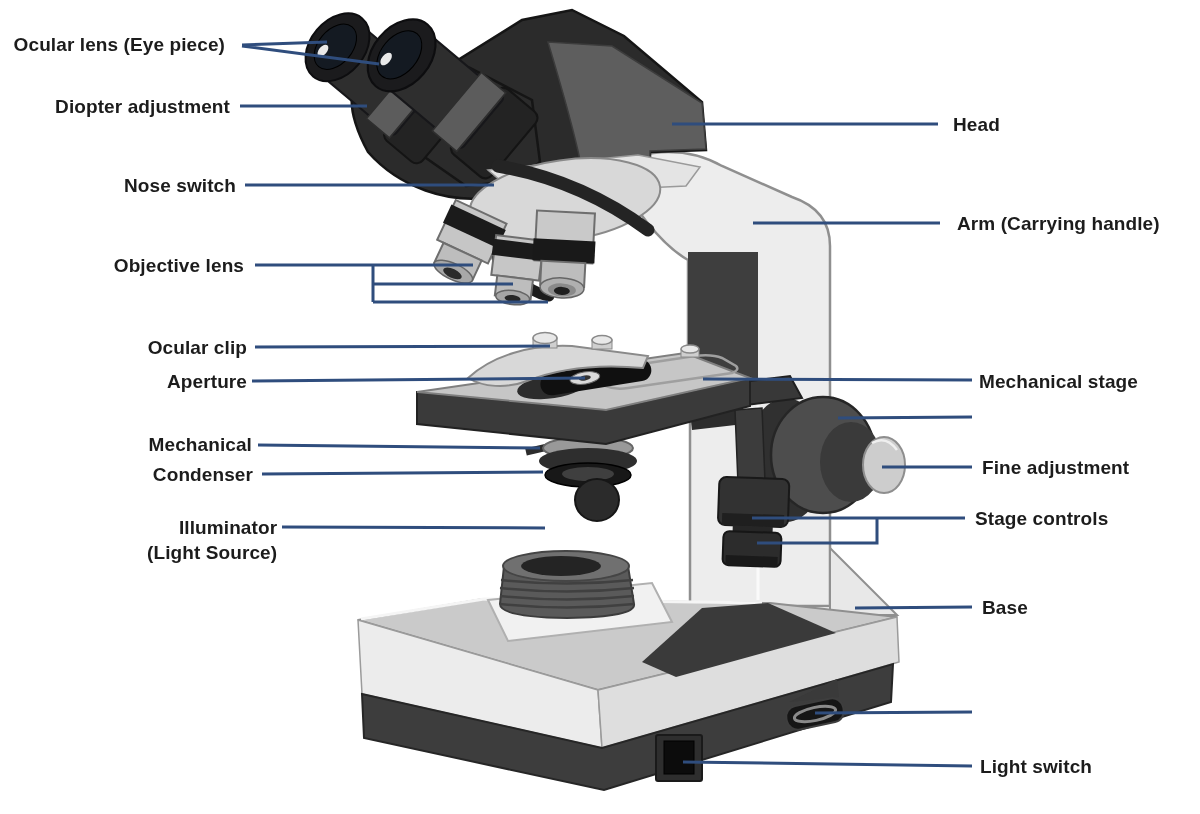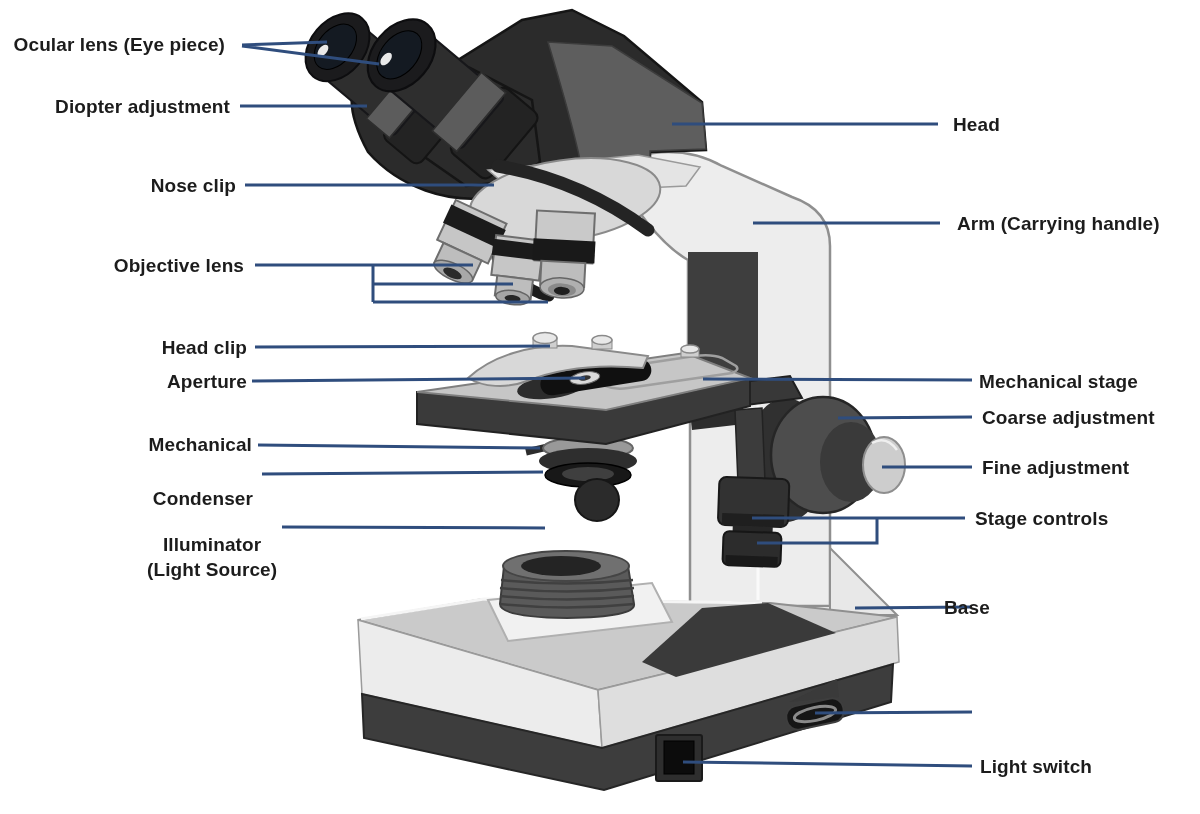--- a/index.html
+++ b/index.html
@@ -184,30 +184,29 @@
       <path class="leader" d="M 882,467 L 972,467"></path>
       <path class="leader" d="M 752,518 L 965,518 M 877,518 L 877,543 L 757,543"></path>
       <path class="leader" d="M 855,608 L 972,607"></path>
       <path class="leader" d="M 815,713 L 972,712"></path>
       <path class="leader" d="M 683,762 L 972,766"></path>
     </g>
   </svg>
 
   <div class="lbl left-col" style="right:975px;top:32px">Ocular lens (Eye piece)</div>
   <div class="lbl left-col" style="right:970px;top:94px">Diopter adjustment</div>
-  <div class="lbl left-col" style="right:964px;top:173px">Nose clip</div>
+  <div class="lbl left-col" style="right:964px;top:173px">Nose switch</div>
   <div class="lbl left-col" style="right:956px;top:253px">Objective lens</div>
-  <div class="lbl left-col" style="right:953px;top:335px">Head clip</div>
+  <div class="lbl left-col" style="right:953px;top:335px">Ocular clip</div>
   <div class="lbl left-col" style="right:953px;top:369px">Aperture</div>
   <div class="lbl left-col" style="right:948px;top:432px">Mechanical</div>
-  <div class="lbl left-col" style="right:947px;top:486px">Condenser</div>
-  <div class="lbl" style="left:147px;top:532px;text-align:center">Illuminator
+  <div class="lbl left-col" style="right:947px;top:462px">Condenser</div>
+  <div class="lbl" style="left:147px;top:515px;text-align:right">Illuminator
 (Light Source)</div>
 
   <div class="lbl right-col" style="left:953px;top:112px">Head</div>
   <div class="lbl right-col" style="left:957px;top:211px">Arm (Carrying handle)</div>
   <div class="lbl right-col" style="left:979px;top:369px">Mechanical stage</div>
-  <div class="lbl right-col" style="left:982px;top:405px">Coarse adjustment</div>
   <div class="lbl right-col" style="left:982px;top:455px">Fine adjustment</div>
   <div class="lbl right-col" style="left:975px;top:506px">Stage controls</div>
-  <div class="lbl right-col" style="left:944px;top:595px">Base</div>
+  <div class="lbl right-col" style="left:982px;top:595px">Base</div>
   <div class="lbl right-col" style="left:980px;top:754px">Light switch</div>
 </div>
 
 </body></html>

